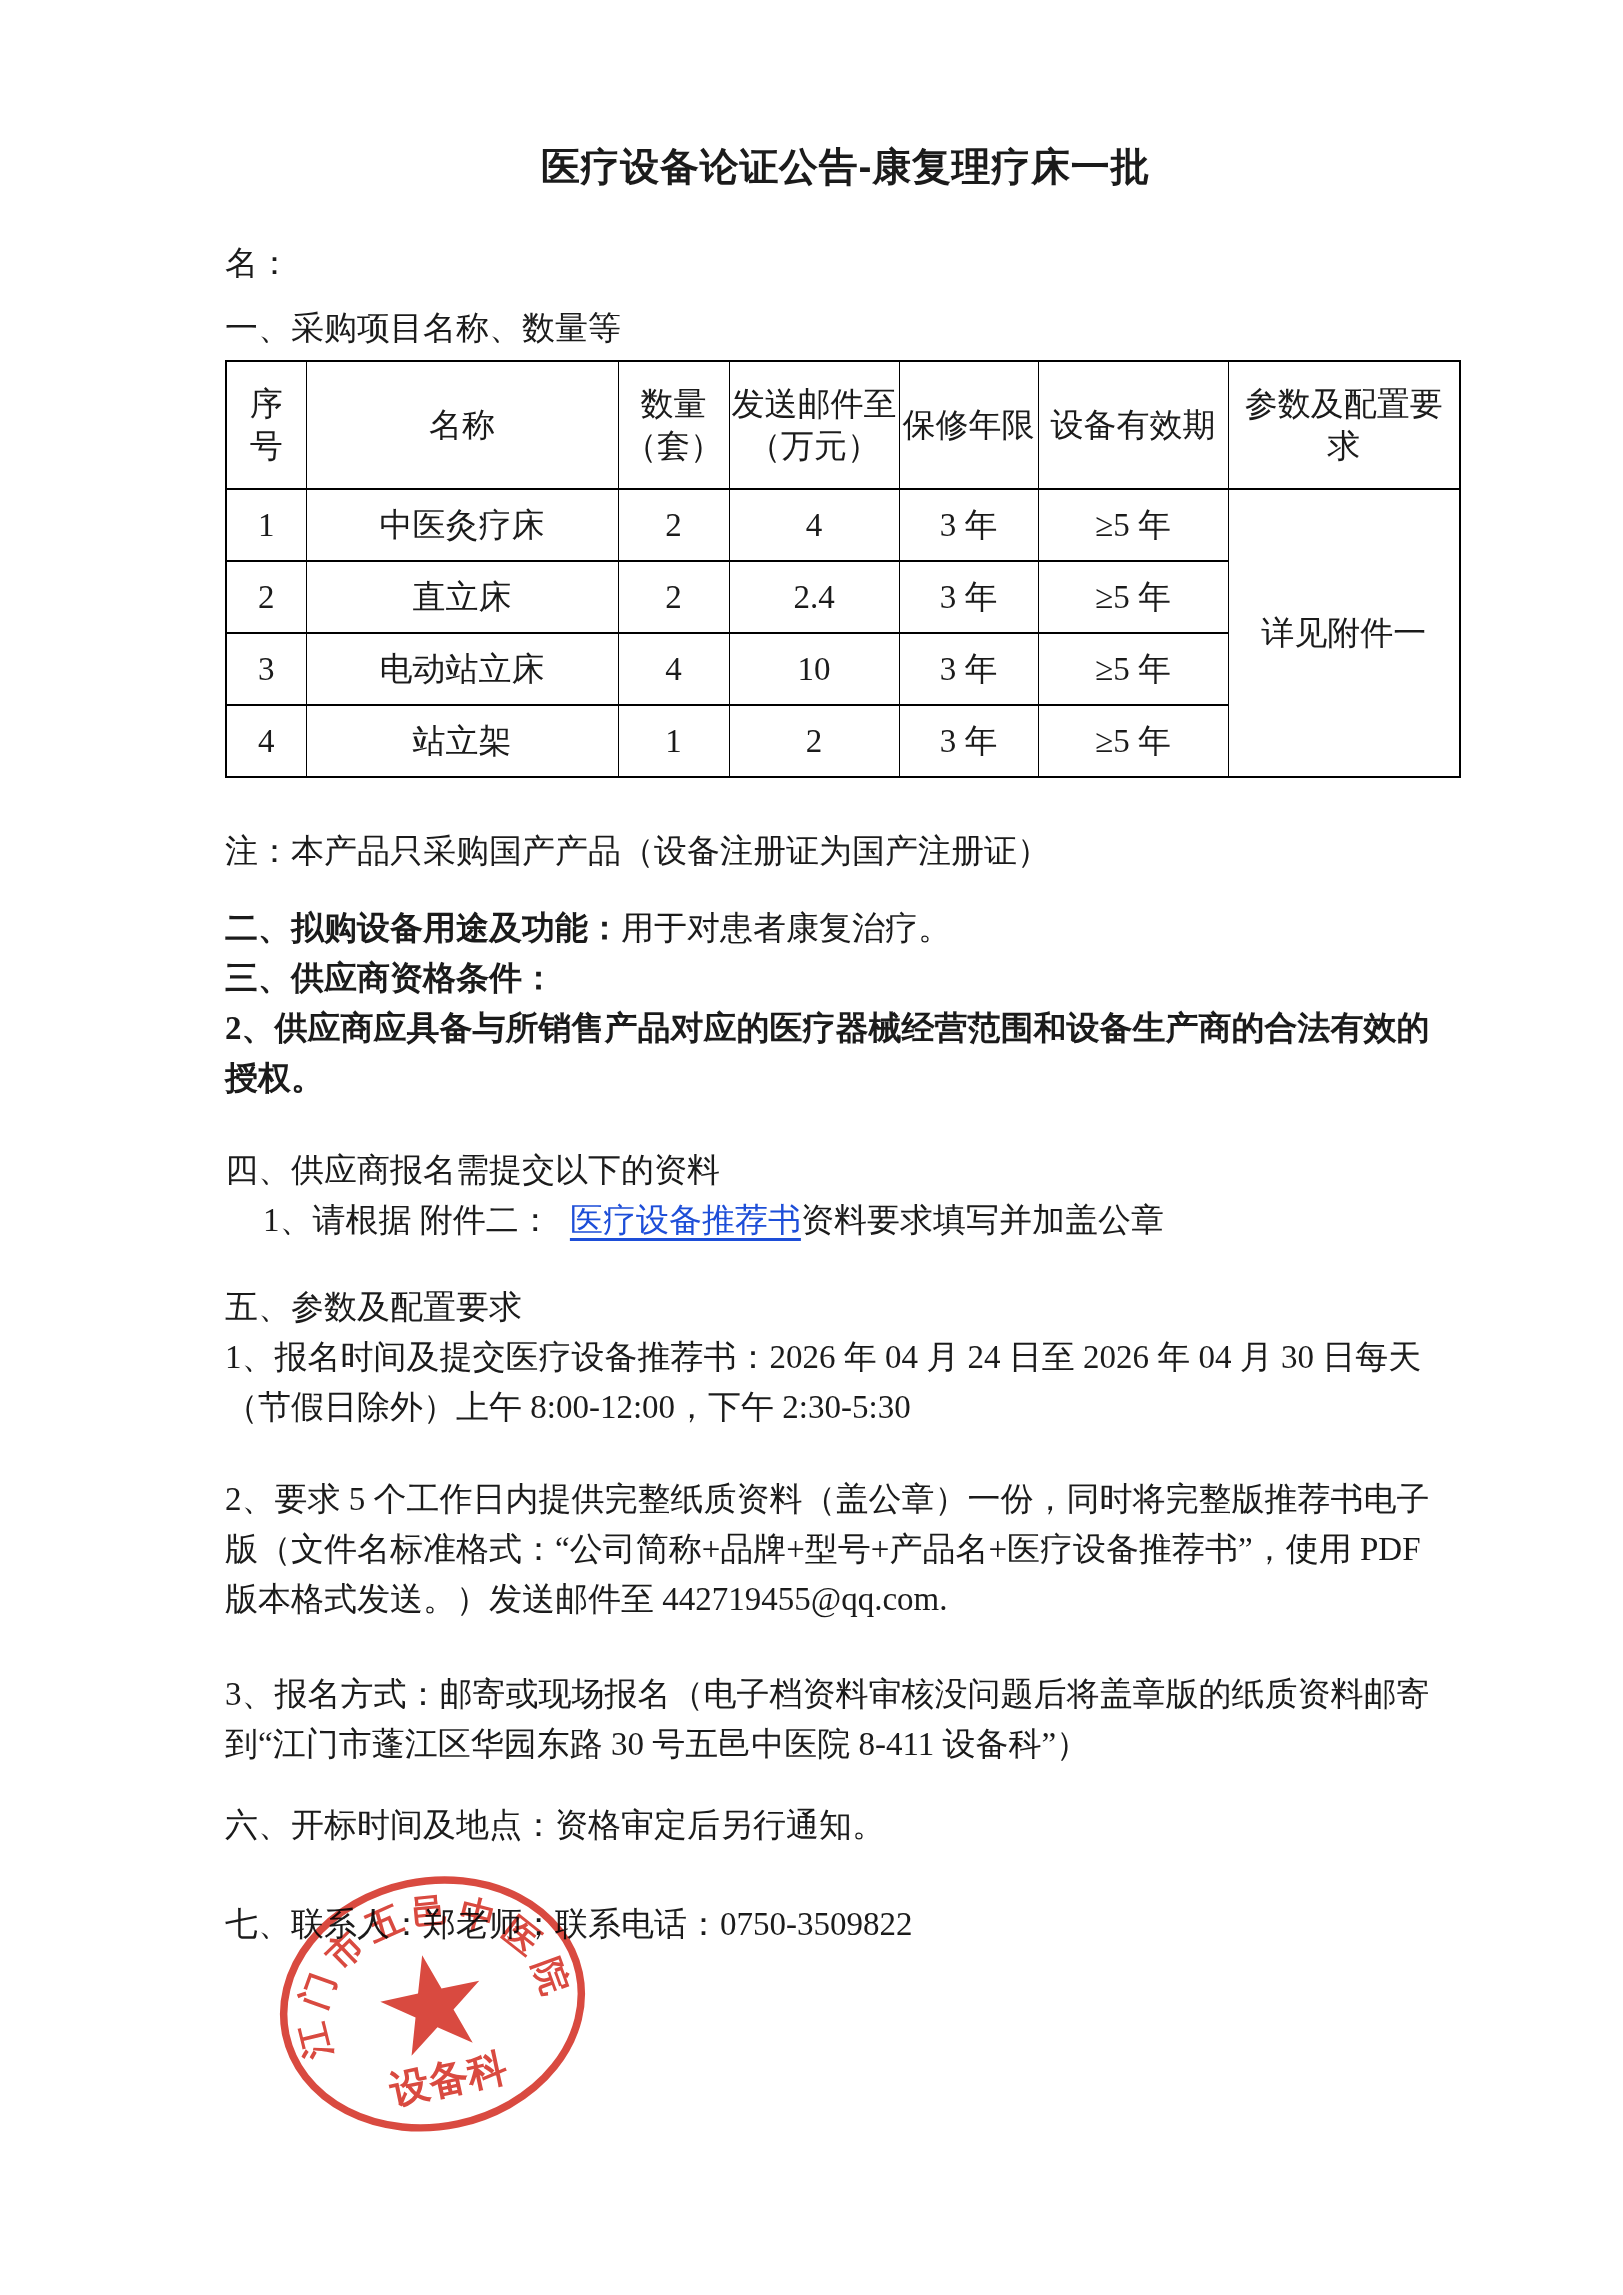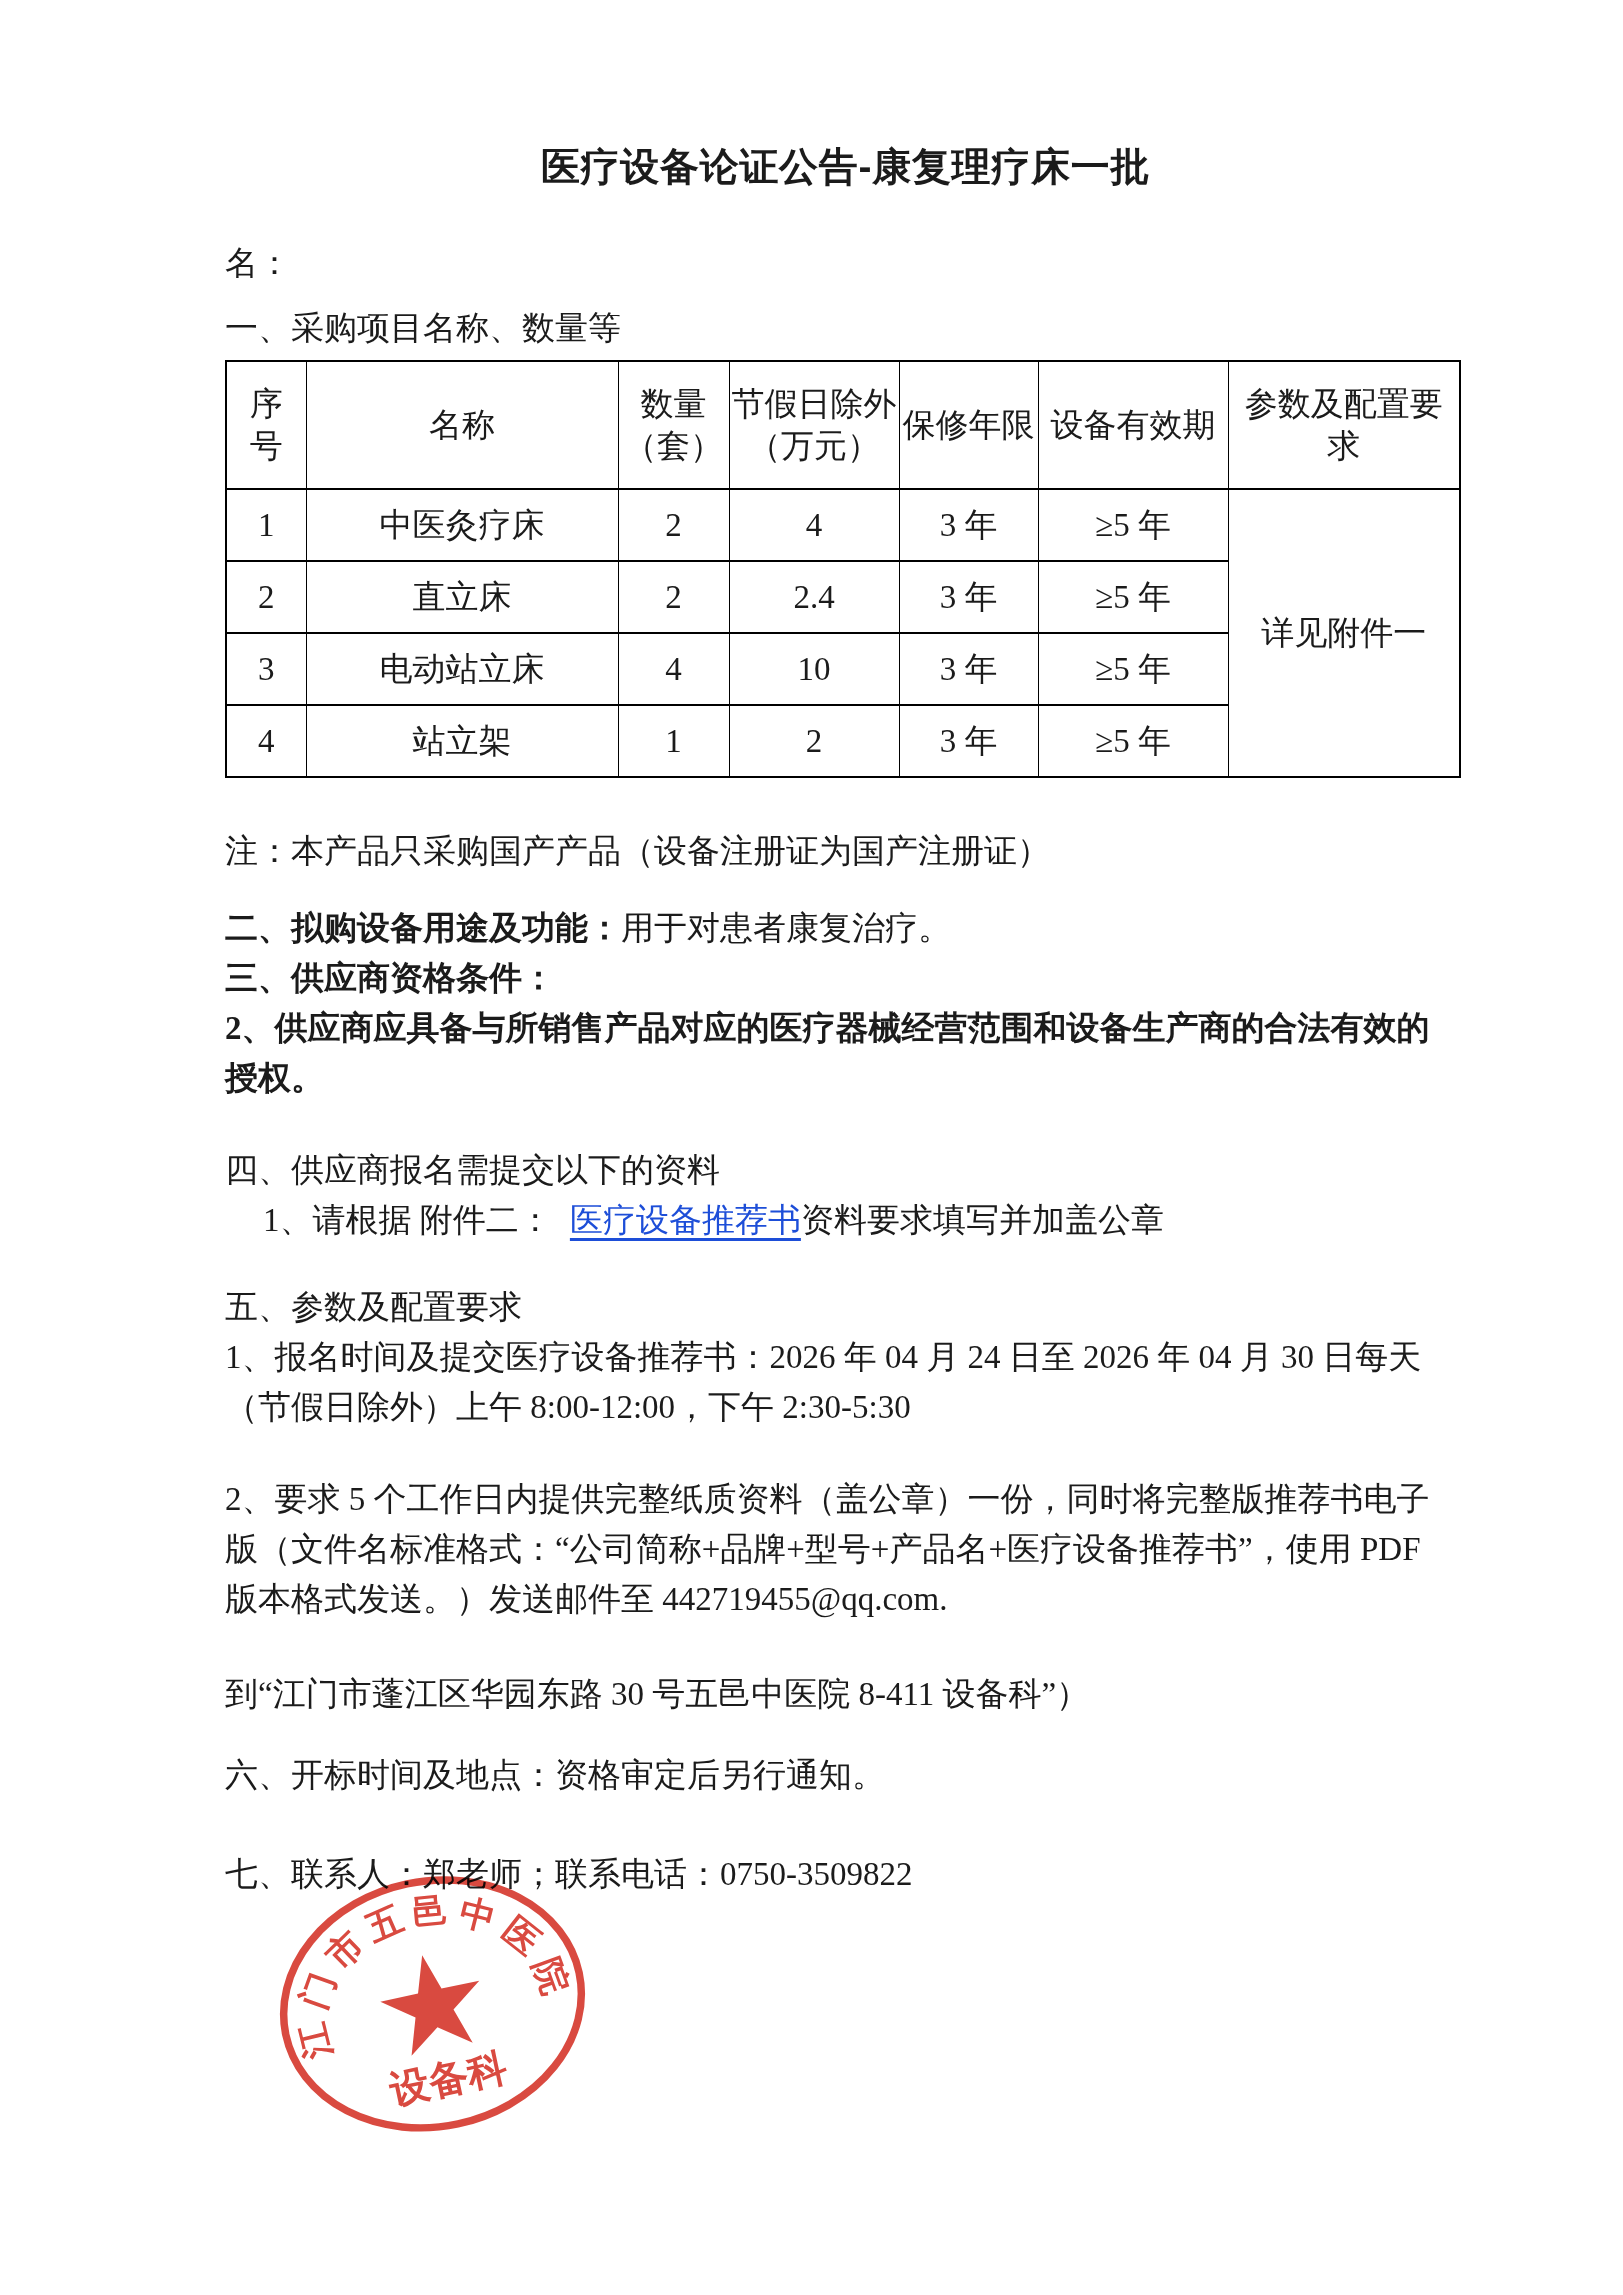--- a/index.html
+++ b/index.html
@@ -108,21 +108,21 @@
           <col style="width:190px">
           <col style="width:232px">
       </colgroup>
       <thead>
         <tr>
           <th>序
 号</th>
           <th>名称</th>
           <th>数量
 （套）</th>
-          <th>节假日除外
+          <th>发送邮件至
 （万元）</th>
           <th>保修年限</th>
           <th>设备有效期</th>
           <th>参数及配置要求</th>
         </tr>
       </thead>
       <tbody>
         <tr>
           <td>1</td>
           <td>中医灸疗床</td>
@@ -180,20 +180,21 @@
       <p class="line">（节假日除外）上午 8:00-12:00，下午 2:30-5:30</p>
     </div>
 
     <div class="item2">
       <p class="line">2、要求 5 个工作日内提供完整纸质资料（盖公章）一份，同时将完整版推荐书电子</p>
       <p class="line">版（文件名标准格式：“公司简称+品牌+型号+产品名+医疗设备推荐书”，使用 PDF</p>
       <p class="line">版本格式发送。）发送邮件至 442719455@qq.com.</p>
     </div>
 
     <div class="item3">
+      <p class="line">3、报名方式：邮寄或现场报名（电子档资料审核没问题后将盖章版的纸质资料邮寄</p>
       <p class="line">到“江门市蓬江区华园东路 30 号五邑中医院 8-411 设备科”）</p>
     </div>
 
     <p class="sec6 line">六、开标时间及地点：资格审定后另行通知。</p>
 
     <p class="sec7 line">七、联系人：郑老师；联系电话：0750-3509822</p>
 
   </div>
 
   <svg class="stamp" viewBox="0 0 474 408" xmlns="http://www.w3.org/2000/svg">

